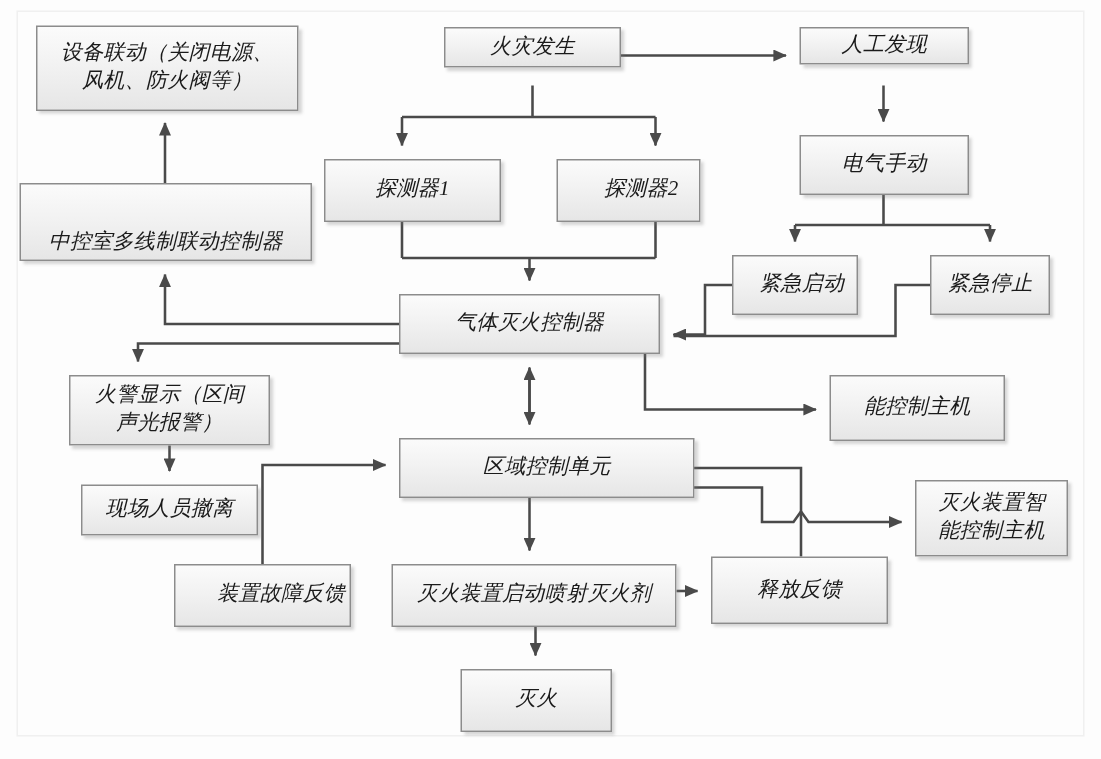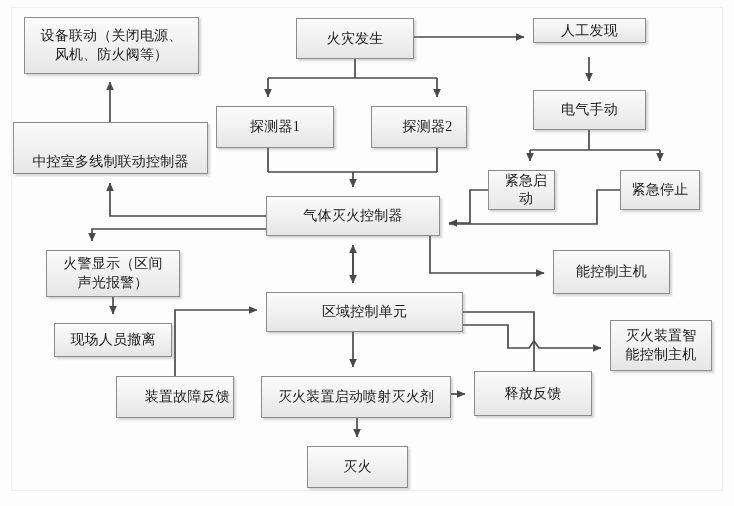--- a/index.html
+++ b/index.html
@@ -24,20 +24,21 @@
     background:linear-gradient(to bottom,#fbfbfb 0%,#f2f2f2 45%,#e6e6e6 100%);
     box-shadow:2px 2px 2px rgba(120,120,120,0.30);
     display:flex;align-items:center;justify-content:center;
     text-align:center;
     color:#1a1a1a;
     font-size:14px;
     line-height:1.28;
     letter-spacing:0.2px;
     padding:2px 3px;
     z-index:3;
+    font-style:italic;
   }
   .node span{display:block;width:100%;}
   .node.two-line{line-height:1.3;}
 </style>
 </head>
 <body>
 
 <div id="canvas">
   <div id="canvas-border"></div>
 
@@ -95,36 +96,36 @@
     </g>
   </svg>
 
   <div id="nodes">
       <div class="node two-line" style="left: 24px; top: 17px; width: 175px; height: 57px;">
         <span>设备联动（关闭电源、<br>风机、防火阀等）</span>
       </div>
       <div class="node" style="left: 13px; top: 122px; width: 195px; height: 52px; align-items: flex-end;">
         <span>中控室多线制联动控制器</span>
       </div>
-      <div class="node" style="left: 296px; top: 18px; width: 118px; height: 41px;">
+      <div class="node" style="left: 296px; top: 18px; width: 118px; height: 27px;">
         <span>火灾发生</span>
       </div>
       <div class="node" style="left: 533px; top: 18px; width: 113px; height: 25px;">
         <span>人工发现</span>
       </div>
       <div class="node" style="left: 216px; top: 106px; width: 118px; height: 42px;">
         <span>探测器1</span>
       </div>
       <div class="node" style="left: 371px; top: 106px; width: 96px; height: 42px; padding-left: 20px;">
         <span>探测器2</span>
       </div>
       <div class="node" style="left: 533px; top: 90px; width: 113px; height: 40px;">
         <span>电气手动</span>
       </div>
-      <div class="node" style="left: 488px; top: 170px; width: 67px; height: 40px; padding-left: 12px;">
+      <div class="node" style="left: 488px; top: 170px; width: 84px; height: 40px; padding-left: 12px;">
         <span>紧急启动</span>
       </div>
       <div class="node" style="left: 620px; top: 170px; width: 80px; height: 40px;">
         <span>紧急停止</span>
       </div>
       <div class="node" style="left: 266px; top: 196px; width: 174px; height: 40px;">
         <span>气体灭火控制器</span>
       </div>
       <div class="node" style="left: 553px; top: 250px; width: 117px; height: 44px;">
         <span>能控制主机</span>

